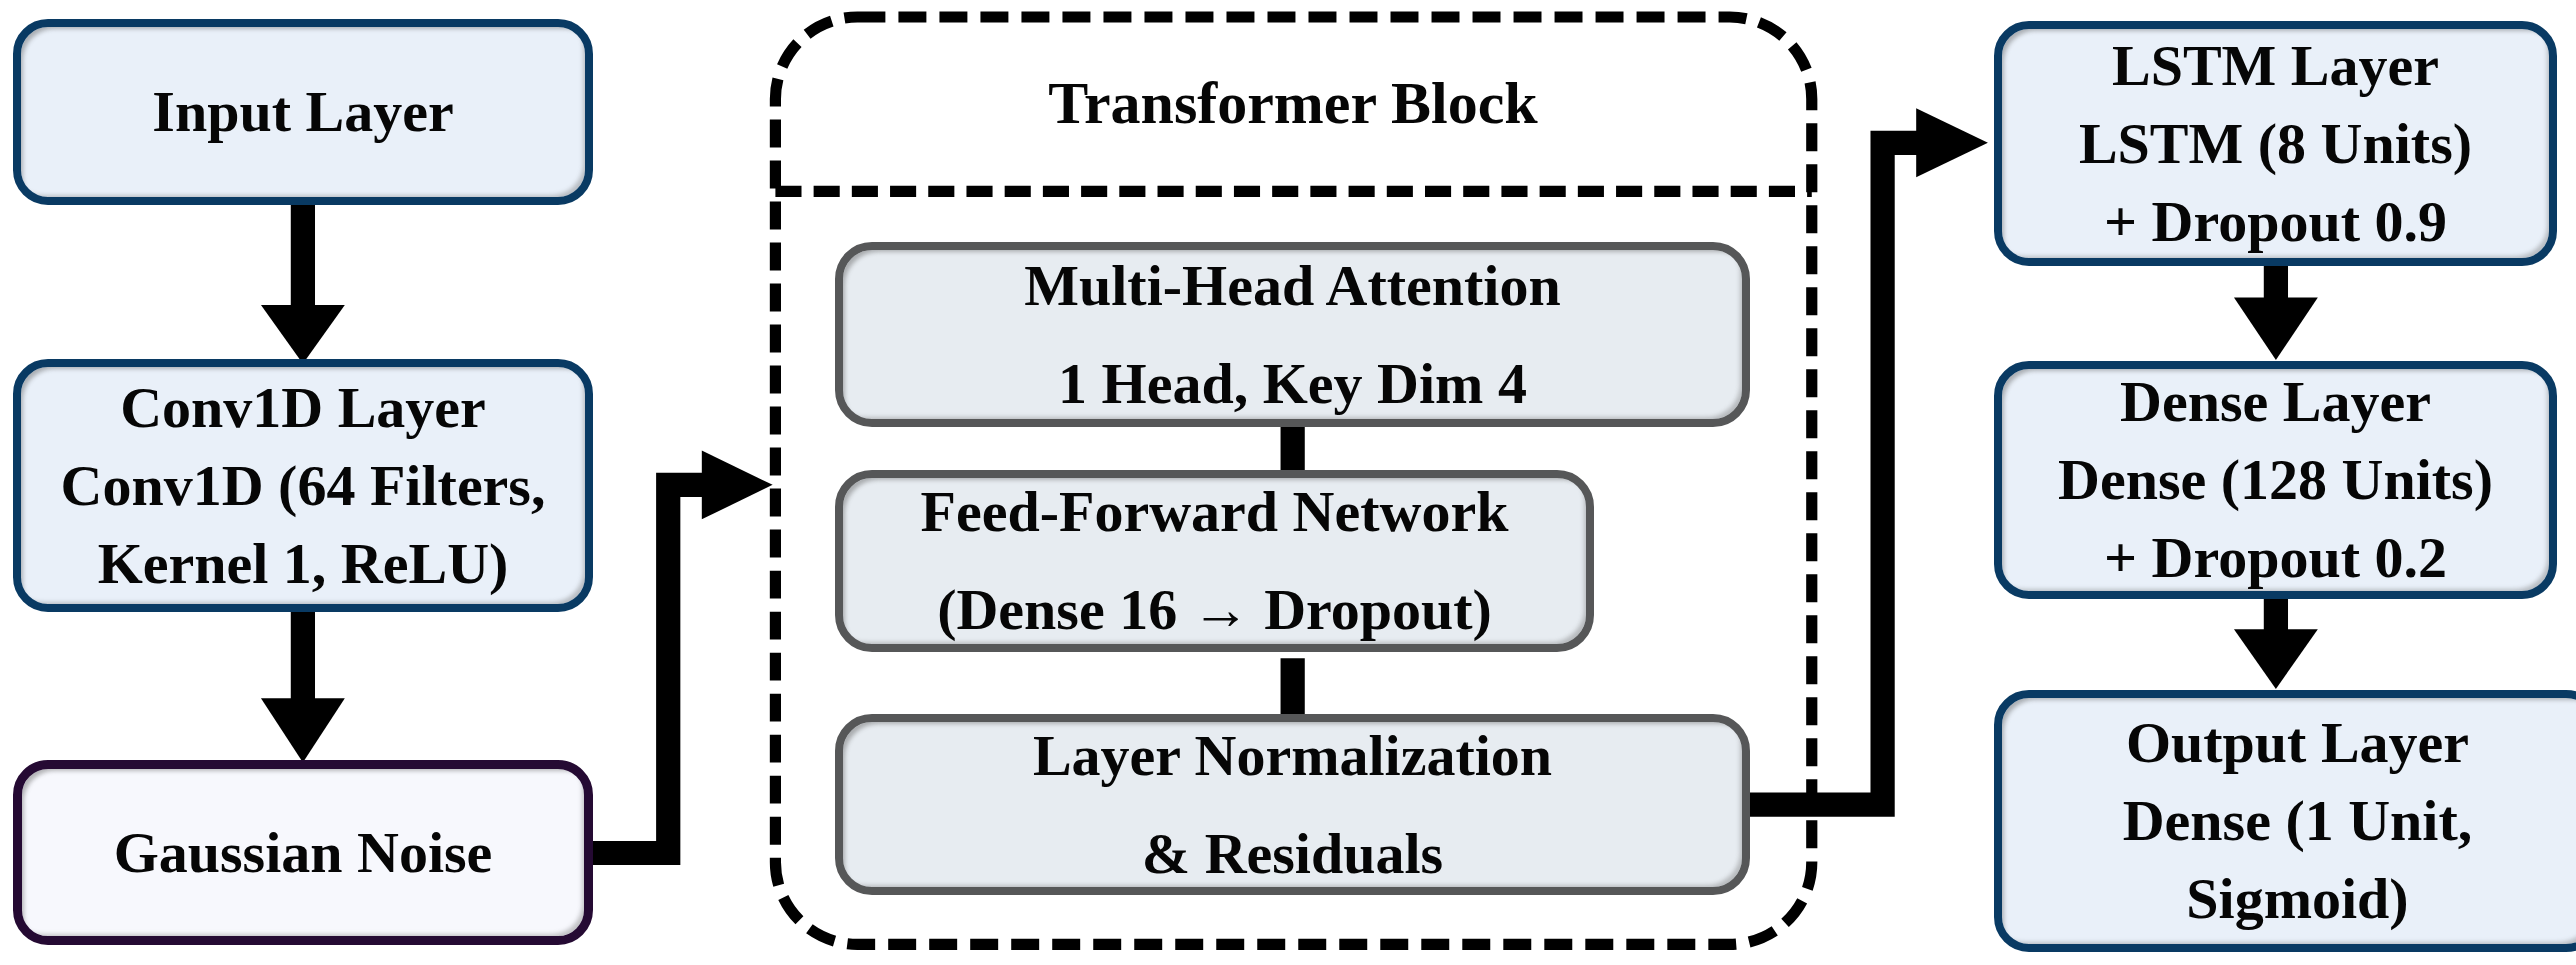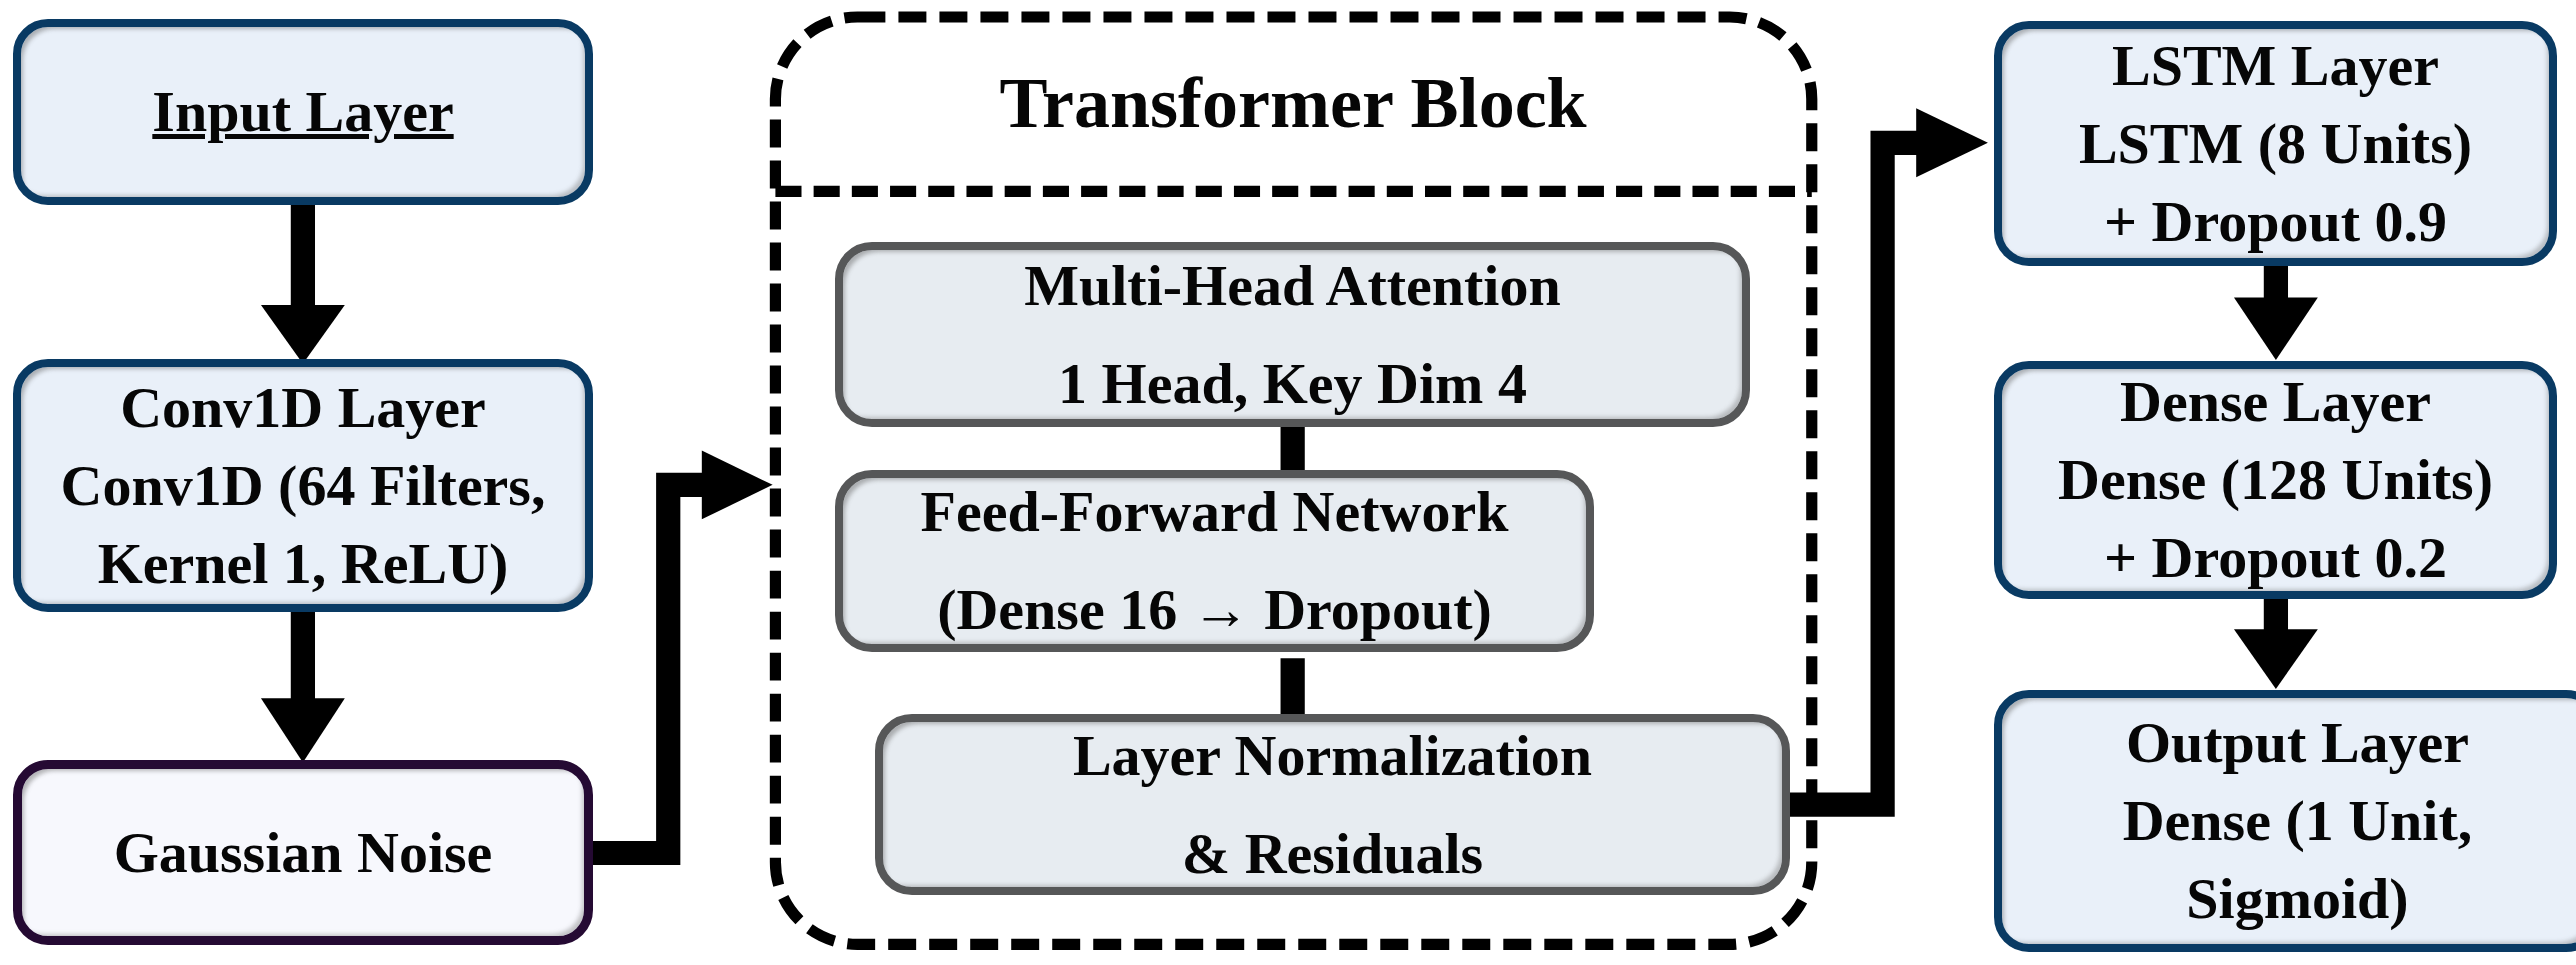--- a/index.html
+++ b/index.html
@@ -36,32 +36,32 @@
     border:9.3px solid var(--gaussian-border,#250a33);
     justify-content:center;
   }
   .inner{
     background:var(--inner-box-fill,#e7ecf1);
     border:8.4px solid var(--inner-box-border,#565758);
     border-radius:37px;
     gap:20px;
   }
 
-  .box-input {left:13px;  top:18.6px;  width:580px; height:186px;text-decoration:underline;}
+  .box-input {left:13px;  top:18.6px;  width:580px; height:186px;}
   .box-conv  {left:13px;  top:359px; width:580px; height:253px;}
   .box-gauss {left:13px;  top:760px; width:580px; height:185px;}
 
   .tb-title{
     position:absolute;left:775px;top:17px;width:1036px;height:172px;
     display:flex;align-items:center;justify-content:center;
-    font-weight:700;font-size:72px;color:#060606;white-space:nowrap;
+    font-weight:700;font-size:60px;color:#060606;white-space:nowrap;
   }
   .box-mha {left:835px; top:242px; width:915px; height:185px;}
   .box-ffn {left:835px; top:470px; width:759px; height:182px;}
-  .box-ln  {left:835px; top:714px; width:915px; height:181px;margin-left:40px;}
+  .box-ln  {left:835px; top:714px; width:915px; height:181px;}
 
   .box-lstm  {left:1994px; top:21.4px;  width:563px; height:245px;}
   .box-dense {left:1994px; top:361px; width:563px; height:238px;text-align:right;}
   .box-out   {left:1994px; top:690px; width:607px; height:262px;}
 </style>
 </head>
 <body>
 
 <div class="stage">
 

